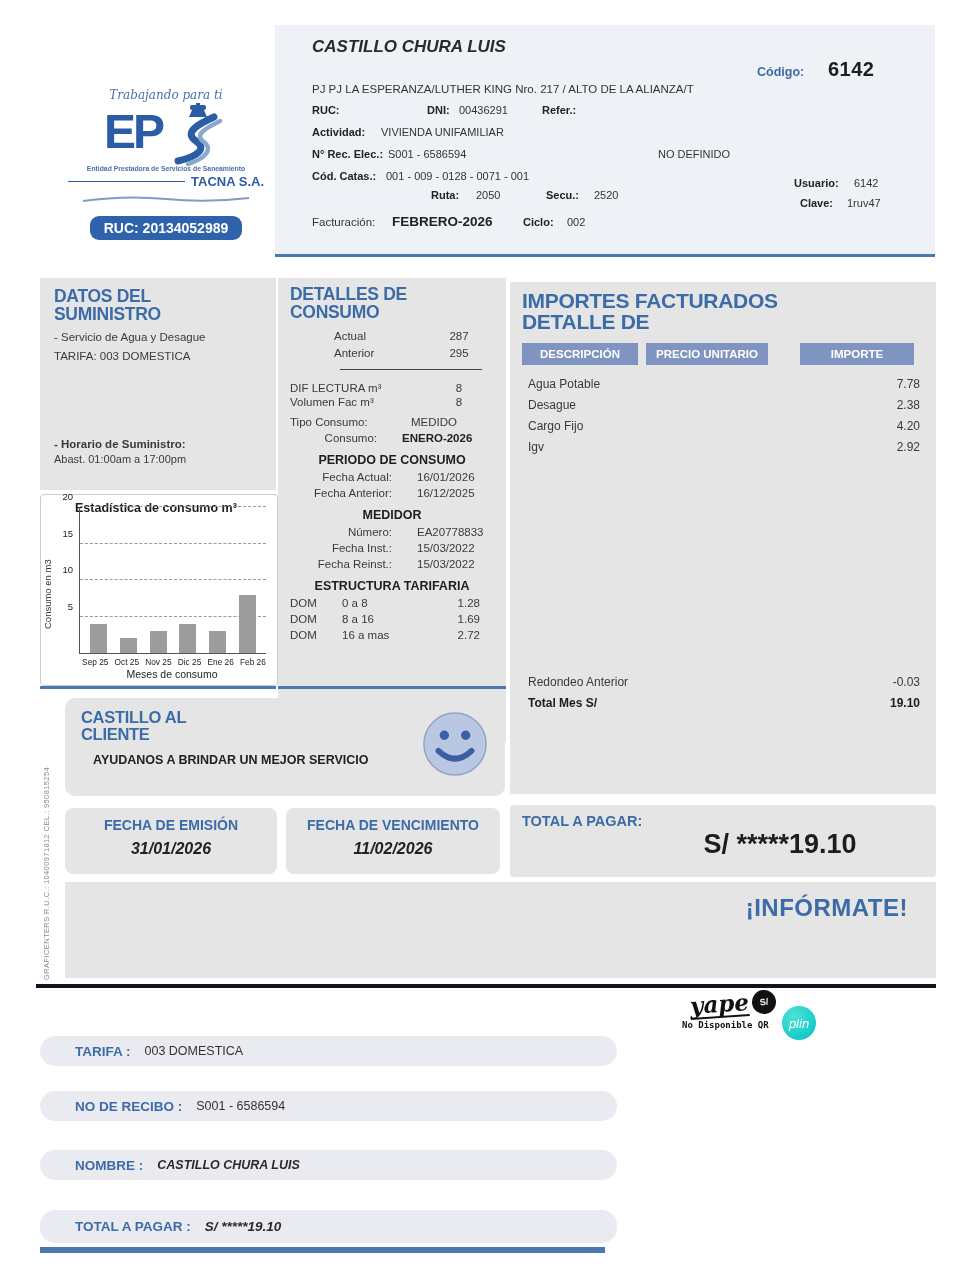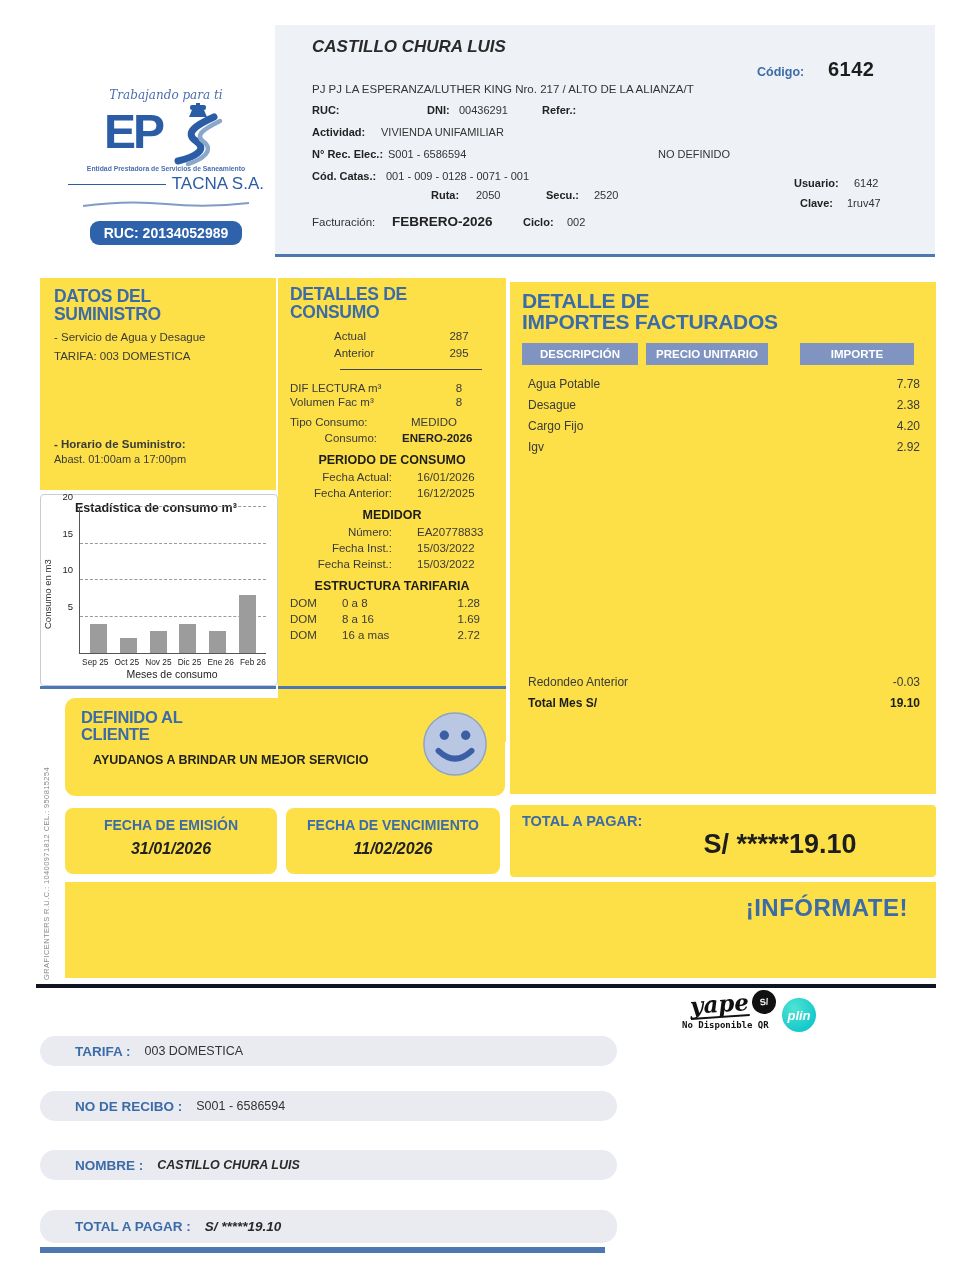--- a/index.html
+++ b/index.html
@@ -1,38 +1,38 @@
 <!DOCTYPE html>
 <html><head>
 <meta charset="utf-8">
 <style>
   html,body{margin:0;padding:0;background:#fff;}
   .page{position:relative;width:972px;height:1280px;background:#ffffff;
         font-family:"Liberation Sans", sans-serif;color:#333;overflow:hidden;}
   .abs{position:absolute;}
   .lbl{font-weight:bold;color:#222;}
   .blue{color:#3c6ca8;}
-  .panel{background:#fde047;}
+  .panel{background:#e5e5e5;}
   .sec-title{color:#3c6ca8;font-weight:bold;line-height:1.02;letter-spacing:-0.3px;}
 
   
   .hdr{left:275px;top:25px;width:660px;height:229px;background:#eef1f6;border-bottom:3px solid #4c77b0;}
   .hdr span{position:absolute;font-size:11px;white-space:nowrap;}
   .cust-name{font-size:17px !important;font-weight:bold;font-style:italic;color:#2a2a2a;}
   .cod-val{font-size:20px !important;font-weight:bold;color:#1d1d1d;letter-spacing:0.5px;}
 
   
   .logo{left:62px;top:88px;width:208px;text-align:center;}
   .slogan{font-family:"DejaVu Serif", serif;font-style:italic;font-size:12px;color:#4a6fae;}
   .eps-row{display:flex;justify-content:center;align-items:flex-start;height:62px;margin-top:1px;}
   .eps-txt{font-size:48px;font-weight:bold;color:#2b5ca6;letter-spacing:-3px;line-height:58px;}
   .logo-sub{font-size:6.8px;font-weight:bold;color:#4a6fae;margin-top:0;}
   .tacna-row{display:flex;align-items:center;margin-top:2px;padding:0 6px;}
   .tacna-line{flex:1;border-top:1.5px solid #2b5ca6;margin-right:6px;}
-  .tacna{font-size:17px;font-weight:normal;color:#2b5ca6;}
+  .tacna{font-size:13px;font-weight:bold;color:#2b5ca6;}
   .ruc-pill{display:inline-block;margin-top:9px;background:#2e63ac;color:#fff;font-weight:bold;
             font-size:14px;padding:4px 14px;border-radius:9px;}
 
   
   .datos{left:40px;top:278px;width:236px;height:212px;padding:10px 14px;box-sizing:border-box;}
   .datos .sec-title{font-size:17.5px;}
   .small-line{font-size:11.5px;margin-top:7px;color:#3a3a3a;}
 
   .chartbox{left:40px;top:494px;width:236px;height:190px;background:#fff;border:1px solid #c8ccd4;border-radius:4px;}
   .divider-blue{background:#4c77b0;height:3px;}
@@ -97,22 +97,22 @@
                font-size:7.5px;color:#8a8a8a;letter-spacing:0.4px;white-space:nowrap;}
 
   .navy-line{left:36px;top:984px;width:900px;height:4px;background:#10141f;}
 
   
   .yape-wrap{left:690px;top:990px;width:120px;height:36px;}
   .yape-txt{position:absolute;left:0;top:2px;font-family:"DejaVu Serif", serif;font-style:italic;font-weight:bold;
             font-size:23px;color:#111;transform:rotate(-4deg);border-bottom:2px solid #111;line-height:1.0;padding-bottom:1px;}
   .yape-badge{position:absolute;left:62px;top:0px;width:24px;height:24px;background:#111;border-radius:50%;
               color:#fff;font-size:9px;font-weight:bold;display:flex;align-items:center;justify-content:center;transform:rotate(-8deg);}
-  .plin{position:absolute;left:92px;top:8px;width:34px;height:34px;border-radius:50%;
-        background:radial-gradient(circle at 35% 30%, #4fe3d2, #00bfc9);color:#fff;font-weight:bold;font-size:13px;
+  .plin{position:absolute;left:92px;top:16px;width:34px;height:34px;border-radius:50%;
+        background:radial-gradient(circle at 35% 30%, #4fe3d2, #00bfc9);color:#fff;font-weight:normal;font-size:13px;
         display:flex;align-items:center;justify-content:center;font-style:italic;}
   .qr-note{left:682px;top:1020px;font-family:"DejaVu Sans Mono", monospace;font-size:9px;font-weight:bold;color:#111;}
 
   
   .fbar{left:40px;width:577px;height:30px;border-radius:15px;background:#e9ebf1;display:flex;align-items:center;
         padding-left:35px;box-sizing:border-box;}
   .fbar .fl{font-size:13.5px;font-weight:bold;color:#3c6ca8;margin-right:14px;white-space:nowrap;}
   .fbar .fv{font-size:12.5px;color:#333;white-space:nowrap;}
   .fbar .fv.it{font-style:italic;font-weight:600;color:#2a2a2a;}
   .bottom-strip{left:40px;top:1247px;width:565px;height:6px;background:#4c77b0;}
@@ -300,22 +300,22 @@
     <div class="trow">
       <span class="t1">DOM</span>
       <span class="t2">16 a mas</span>
       <span class="t3">2.72</span>
     </div>
   </div>
   <div class="abs divider-blue" style="left:278px;top:686px;width:228px;"></div>
 
   <div class="abs panel importes">
     <div class="sec-title">
+      <div>IMPORTES FACTURADOS</div>
       <div>DETALLE DE</div>
-      <div>IMPORTES FACTURADOS</div>
     </div>
     <div class="thead">
       <div class="th" style="width:116px;">DESCRIPCIÓN</div>
       <div class="th" style="width:122px;margin-left:8px;">PRECIO UNITARIO</div>
       <div class="th" style="width:114px;margin-left:32px;">IMPORTE</div>
     </div>
     <div class="irow" style="margin-top:12px;">
       <span class="d">Agua Potable</span>
       <span class="m">7.78</span>
     </div>
@@ -338,21 +338,21 @@
       </div>
       <div class="irow bold-row">
         <span class="d">Total Mes S/</span>
         <span class="m">19.10</span>
       </div>
     </div>
   </div>
 
   <div class="abs panel mensaje">
     <div class="sec-title">
-      <div>DEFINIDO AL</div>
+      <div>CASTILLO AL</div>
       <div>CLIENTE</div>
     </div>
     <div class="msg-text">AYUDANOS A BRINDAR UN MEJOR SERVICIO</div>
     <span style="position:absolute;right:16px;top:12px;">
       <svg width="68" height="68" viewBox="0 0 70 70">
         <circle cx="35" cy="35" r="32" fill="#b9c7e2" stroke="#8fa3c8" stroke-width="1.5"></circle>
         <circle cx="24" cy="26" r="4.8" fill="#3a5fa5"></circle>
         <circle cx="46" cy="26" r="4.8" fill="#3a5fa5"></circle>
         <path d="M18 42 Q35 58 52 42" stroke="#3a5fa5" stroke-width="6" fill="none" stroke-linecap="round"></path>
       </svg>

